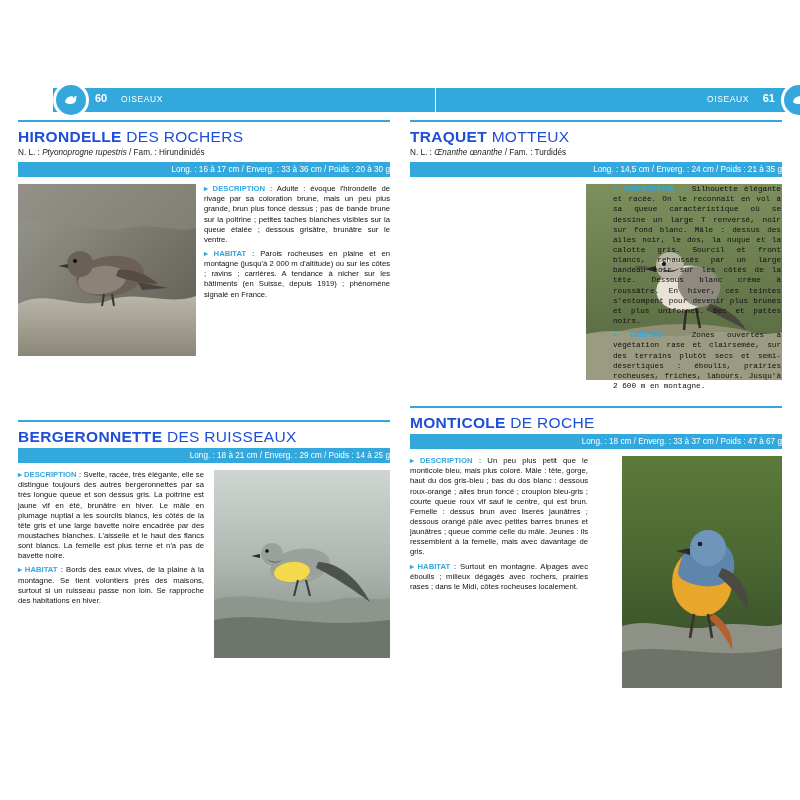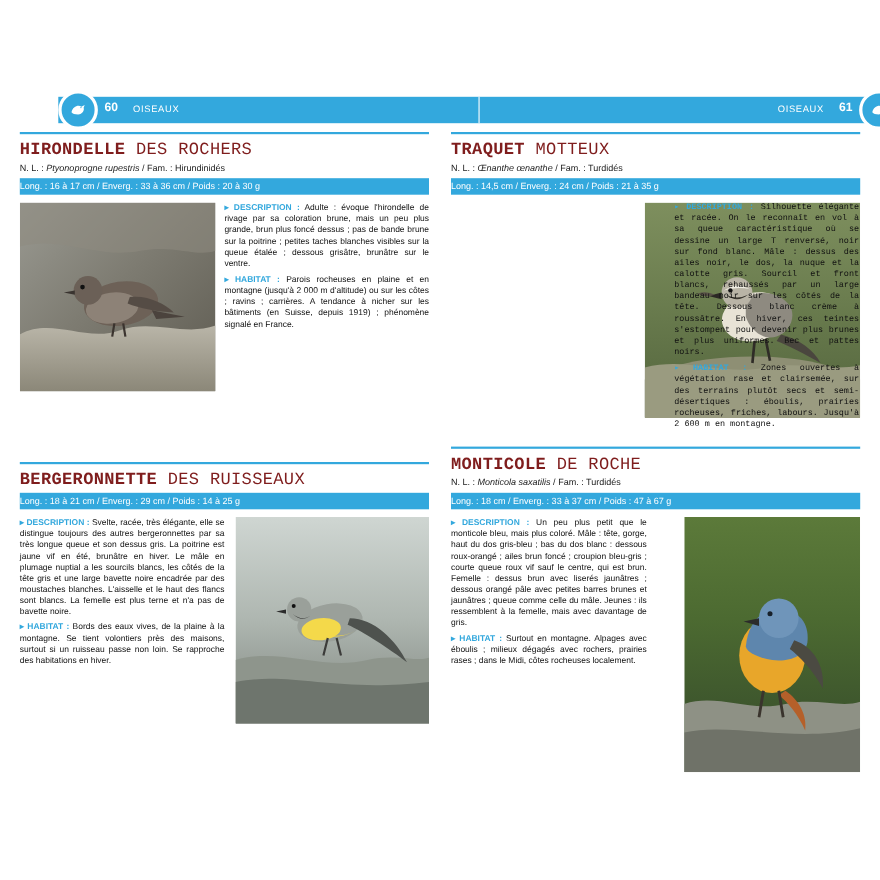--- a/index.html
+++ b/index.html
@@ -47,30 +47,30 @@
   .col.right{left:410px;}
 
   .entry{position:relative;width:372px;}
   .entry.top{height:268px;}
   .entry.bottom{height:268px;}
 
   .rule{
     width:100%;height:2px;background:#33a8dd;margin:0 0 6px 0;
   }
   .title{
-    font-size:15.5px;font-weight:bold;color:#7f1d1d;letter-spacing:.3px;
-    line-height:1.1;margin:0 0 3px 0;font-family:Liberation Mono, monospace;
+    font-size:15.5px;font-weight:bold;color:#1d4ed8;letter-spacing:.3px;
+    line-height:1.1;margin:0 0 3px 0;
   }
   .title .t2{font-weight:normal;}
   .sci{
     font-size:8.2px;color:#222;margin:0 0 5px 0;
   }
   .sci i{font-style:italic;}
   .measure{
-    background:#33a8dd;color:#fff;font-size:8.2px;text-align:left;
+    background:#33a8dd;color:#fff;font-size:8.2px;text-align:right;
     padding:3px 0 3px 0;margin:0 0 7px 0;
   }
   .body{
     position:relative;
   }
   .txtcol{
     font-size:7.7px;line-height:1.32;text-align:justify;color:#111;
   }
   .txtcol p{margin:0 0 4px 0;}
   .lbl{font-weight:bold;color:#33a8dd;}
@@ -282,21 +282,20 @@
         </div>
       </div>
     </div>
 
     <div class="entry bottom e4" style="margin-top:18px;">
       <div class="rule"></div>
       <div class="title">
         <span>MONTICOLE</span>
         <span class="t2">DE ROCHE</span>
       </div>
-      <div class="sci">N. L. : <i>Monticola saxatilis</i> / Fam. : Turdidés</div>
       <div class="measure">Long. : 18 cm / Enverg. : 33 à 37 cm / Poids : 47 à 67 g</div>
 
       <div class="body" style="height:240px;">
         <div class="photo">
           <svg width="160" height="232" viewBox="0 0 160 232" preserveAspectRatio="none" aria-hidden="true">
             <defs>
               <linearGradient id="g4" x1="0" y1="0" x2="0" y2="1">
                 <stop offset="0%" stop-color="#5c7a3a"></stop>
                 <stop offset="40%" stop-color="#4c6a31"></stop>
                 <stop offset="100%" stop-color="#33482a"></stop>

